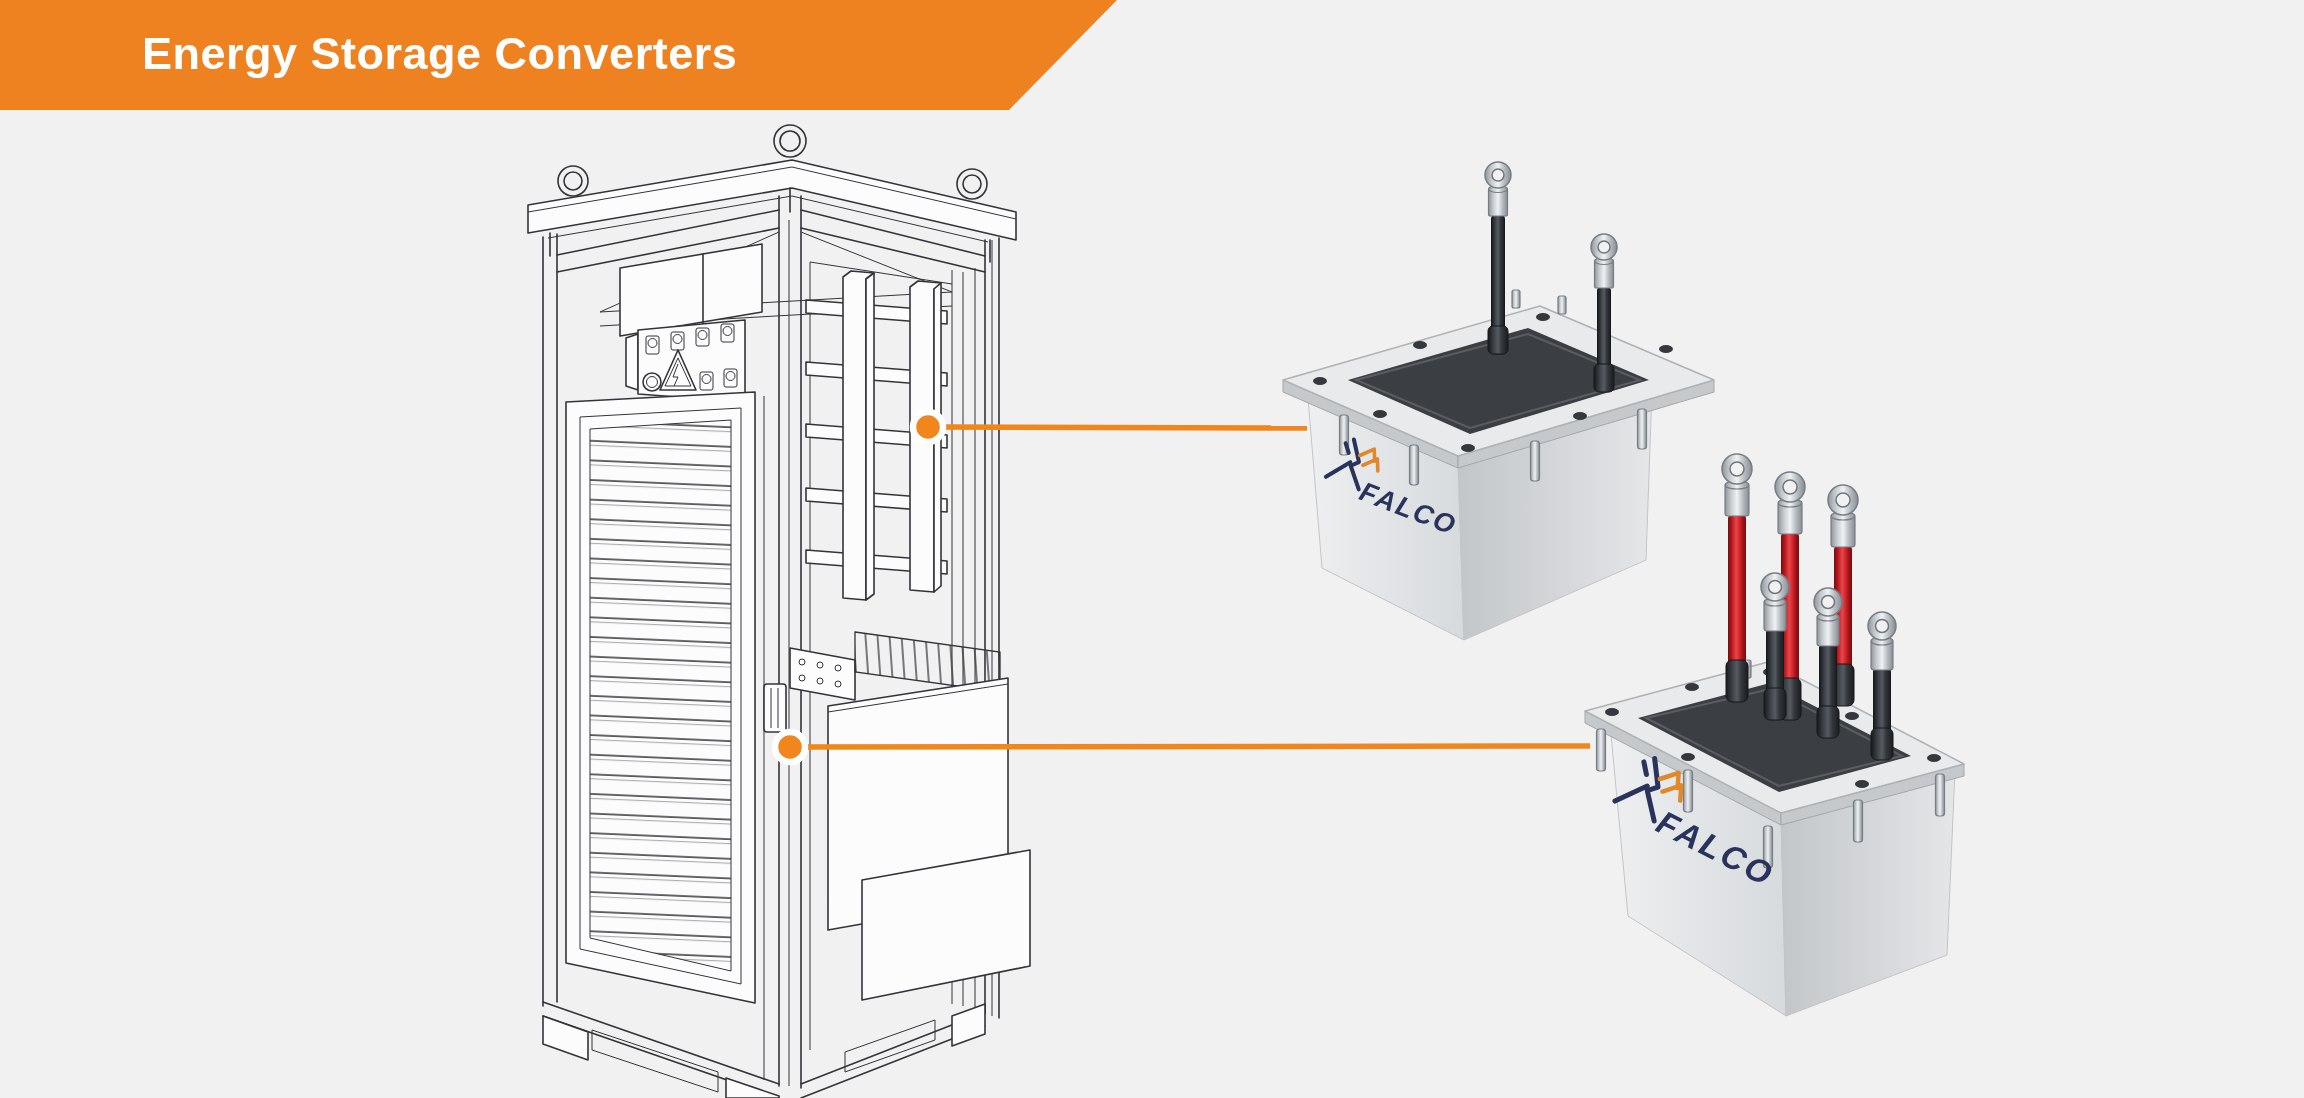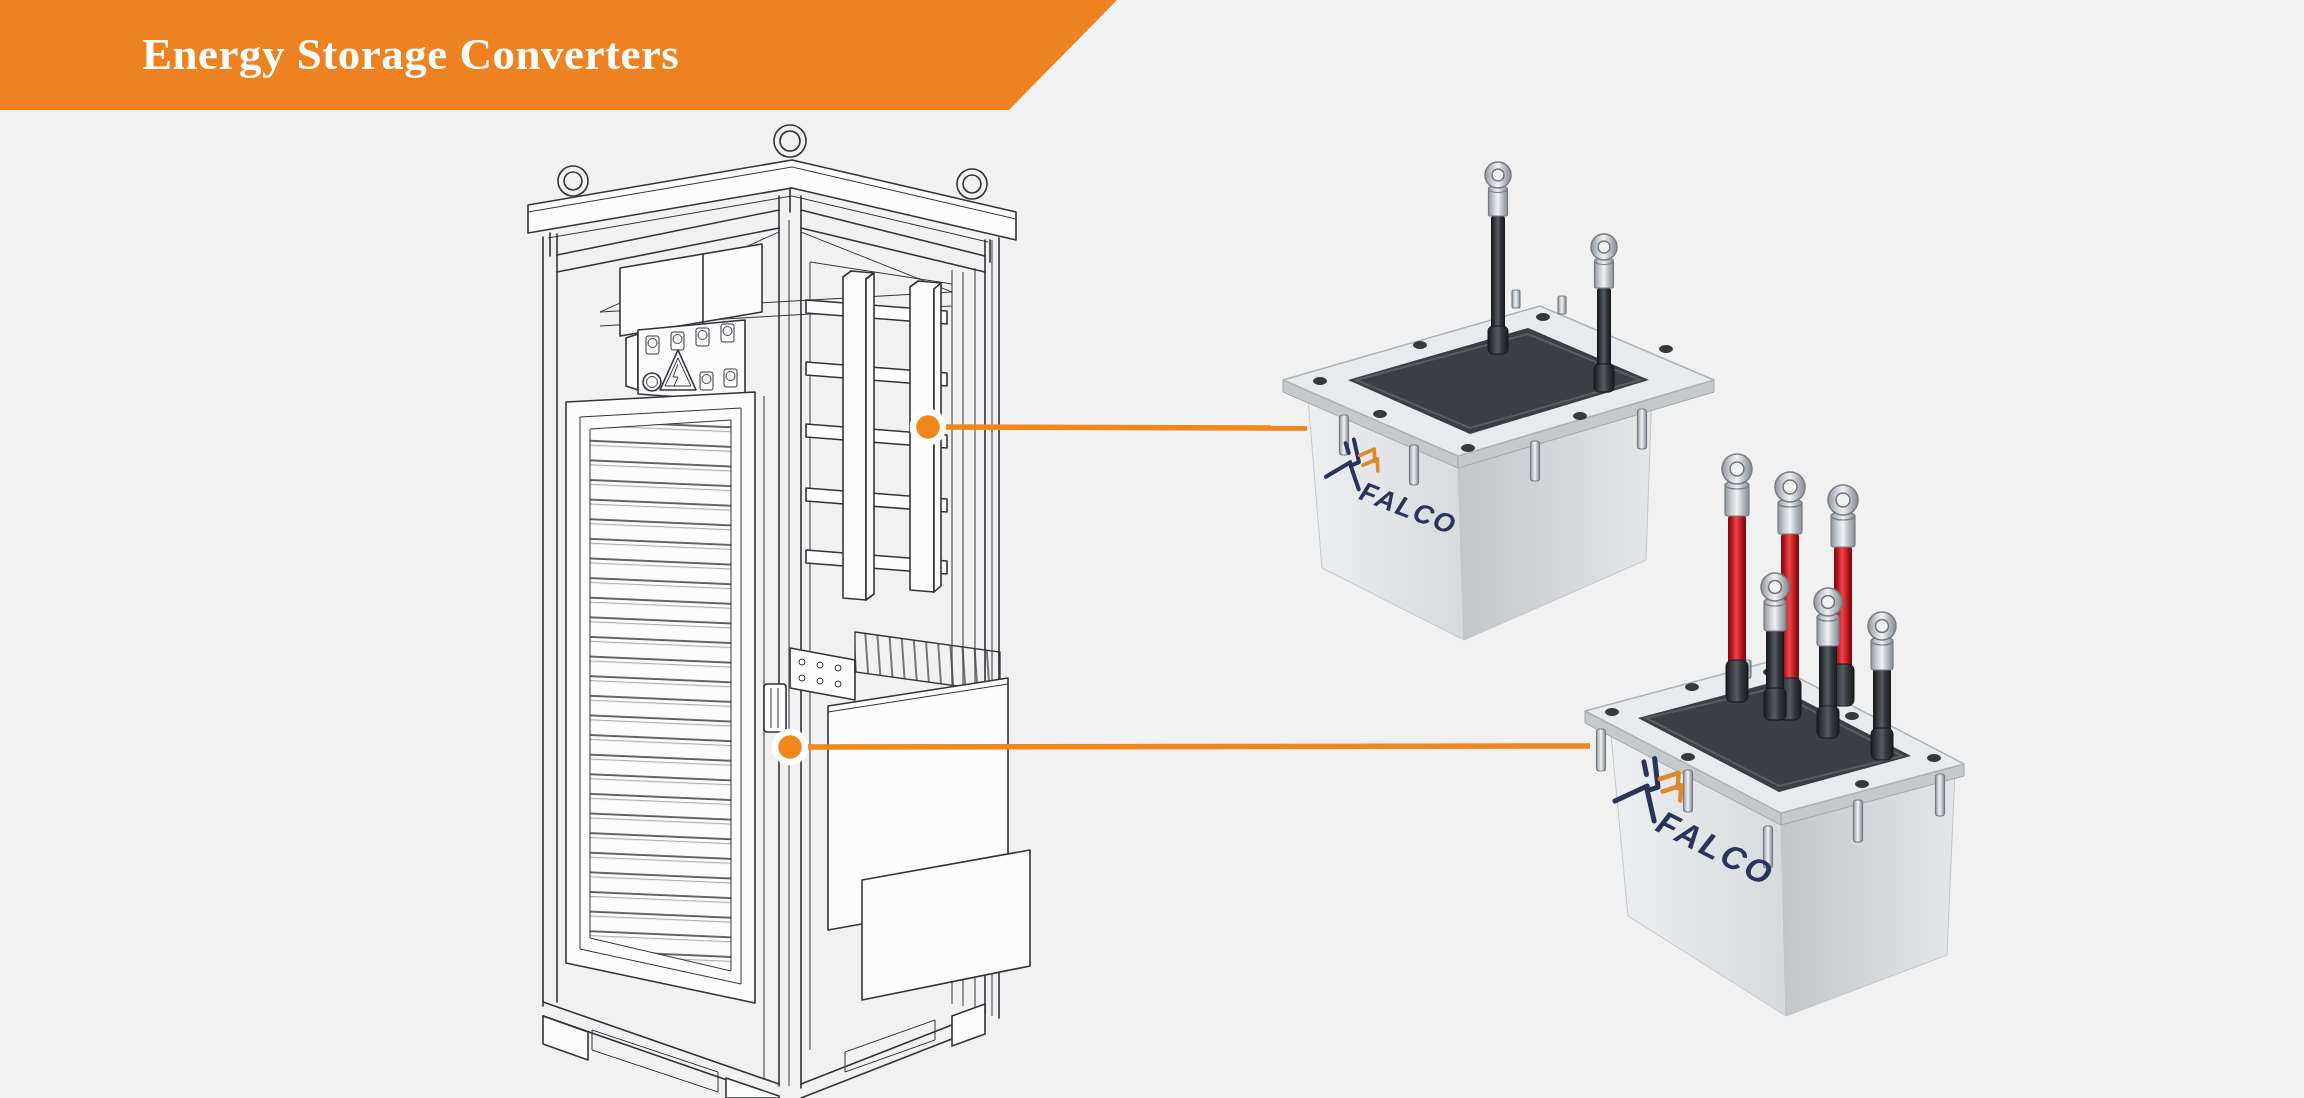--- a/index.html
+++ b/index.html
@@ -9,21 +9,21 @@
     --brand-navy:#2A335C;
     --brand-orange:#E0882A;
     --page-bg:#F1F1F2;
   }
   html,body{margin:0;padding:0;background:var(--page-bg);}
   .stage{position:relative;width:2304px;height:1098px;background:var(--page-bg);overflow:hidden;
          font-family:"Liberation Sans",sans-serif;}
   .banner{position:absolute;top:0;left:0;width:1120px;height:110px;background:var(--accent-orange);
           clip-path:polygon(0 0,1117px 0,1009px 110px,0 110px);}
   .banner h1{margin:0;padding-left:142px;line-height:108px;font-size:45px;font-weight:700;
-             color:#FFFFFF;letter-spacing:.5px;white-space:nowrap;font-family:Liberation Serif, serif;}
+             color:#FFFFFF;letter-spacing:.5px;white-space:nowrap;}
   svg{position:absolute;top:0;left:0;}
   
   .wf{fill:none;stroke:var(--wireframe-stroke);stroke-width:1.6;stroke-linejoin:round;stroke-linecap:round;}
   .wff{fill:#FCFCFD;stroke:var(--wireframe-stroke);stroke-width:1.6;stroke-linejoin:round;}
   .wft{fill:none;stroke:var(--wireframe-stroke);stroke-width:1;stroke-linejoin:round;}
   
   .flange{fill:#E8EAEC;stroke:#AEB2B6;stroke-width:1.5;stroke-linejoin:round;}
   .flange-side{fill:#C6C9CC;stroke:#A3A7AB;stroke-width:1;}
   .plate{fill:#3B3E42;stroke:none;}
   .plate-rim{fill:none;stroke:#5A5E63;stroke-width:2;}

